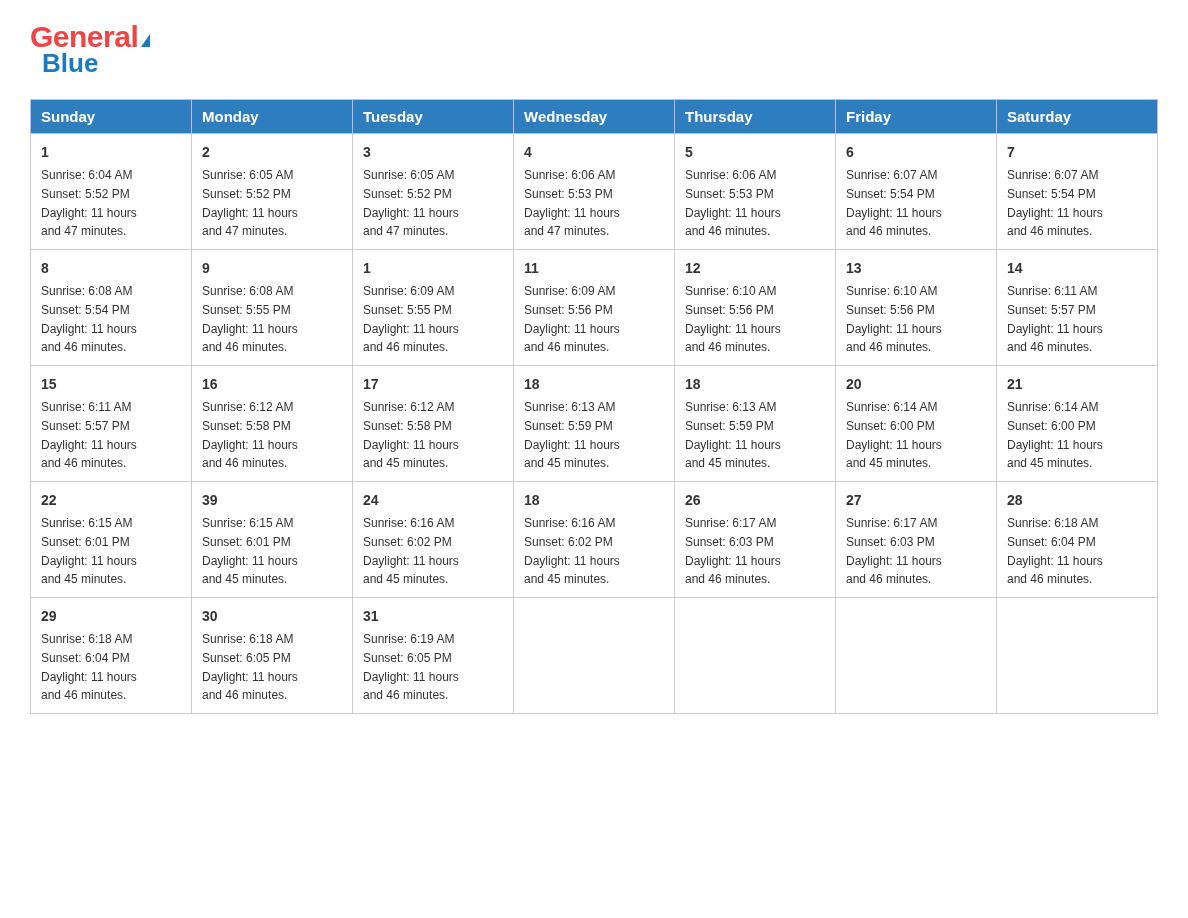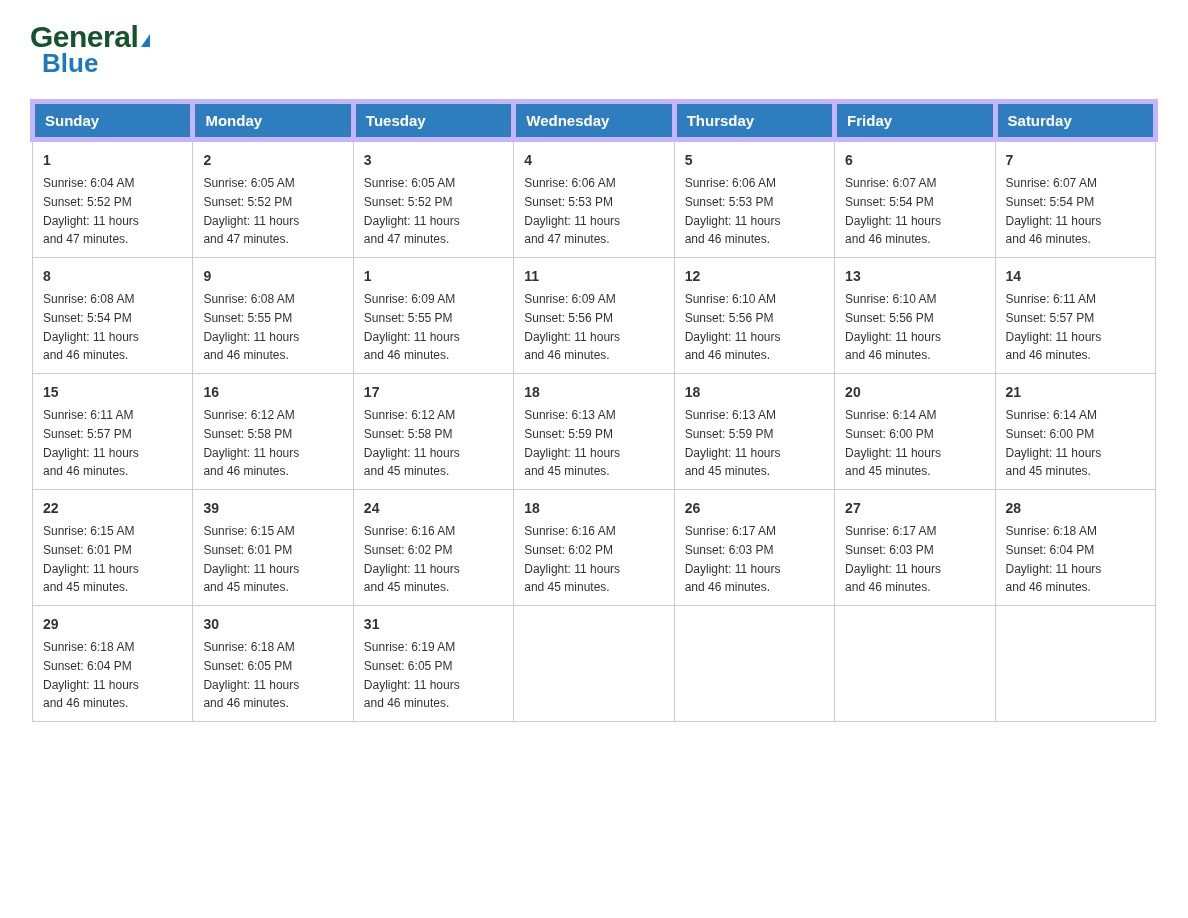--- a/index.html
+++ b/index.html
@@ -41,21 +41,21 @@
       border-collapse: collapse;
       table-layout: fixed;
     }
     thead tr th {
       background-color: #2e7dbf;
       color: #fff;
       font-size: 15px;
       font-weight: bold;
       padding: 8px 10px;
       text-align: left;
-      border: 5px solid #c4b5fd;
+      border: 1px solid #c4b5fd;
     }
     tbody tr td {
       vertical-align: top;
       padding: 8px 10px;
       border: 1px solid #ccc;
       font-size: 12.5px;
       line-height: 1.5;
       height: 100px;
     }
     tbody tr td .day-num {
@@ -79,21 +79,21 @@
     td.empty {
       background: #fff;
     }
   </style>
 </head>
 <body>
 
 <div class="header">
   <div class="logo">
   <div style="display:flex; align-items:center;">
-    <span style="font-size:30px; font-weight:bold; color:#14532d; font-family:Arial, sans-serif; letter-spacing:-0.5px;">General</span>
+    <span style="font-size:30px; font-weight:bold; color:#ef4444; font-family:Arial, sans-serif; letter-spacing:-0.5px;">General</span>
     <span style="display:inline-block; width:0; height:0; border-left:9px solid transparent; border-right:0px solid transparent; border-bottom:13px solid #1a7abf; margin-left:3px; margin-top:6px;"></span>
   </div>
   <div style="margin-left:12px; margin-top:-6px;">
     <span style="font-size:26px; font-weight:bold; color:#1a7abf; font-family:Arial, sans-serif;">Blue</span>
   </div>
 </div>
   <div class="title-block">
     <div class="month-title"></div>
     <div class="location"></div>
   </div>

